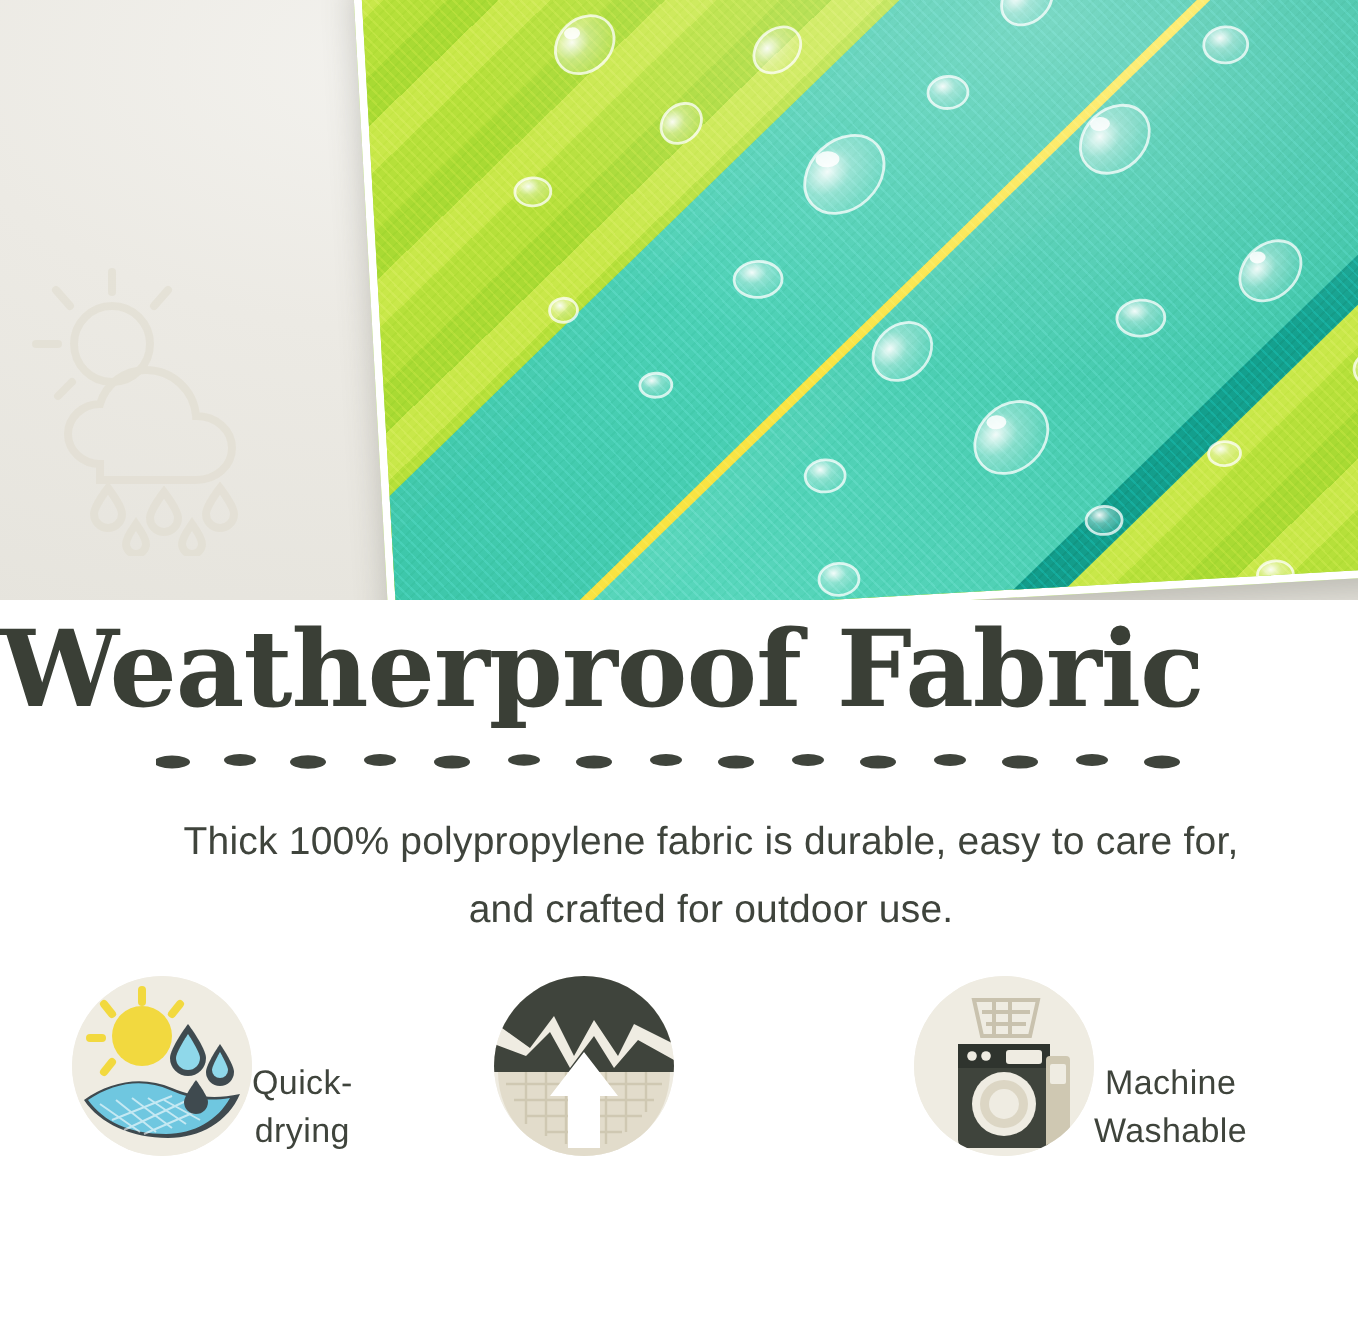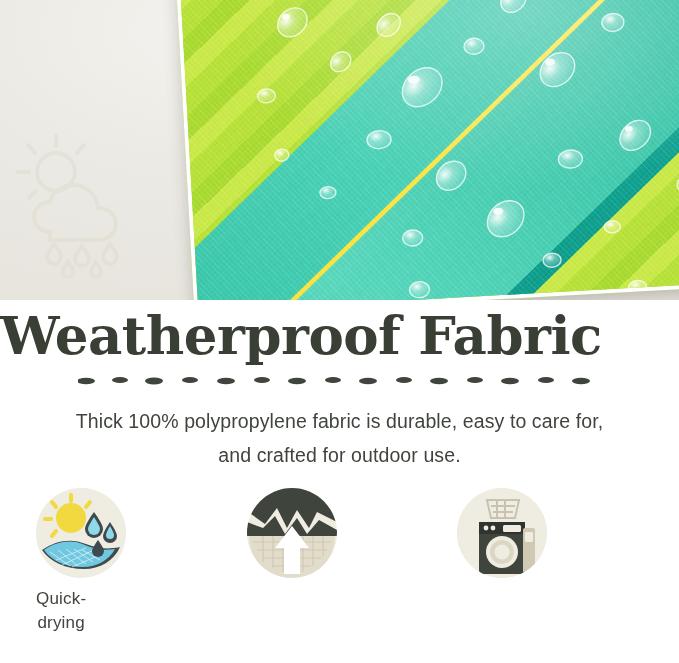--- a/index.html
+++ b/index.html
@@ -121,42 +121,42 @@
   
   .stitch {
     position: absolute;
     left: 78px; top: 374px;
     width: 523px; height: 12px;
   }
 
   
   .body-copy {
     position: absolute;
-    left: 60px; top: 404px;
+    left: 76px; top: 404px;
     width: 559px;
     text-align: center;
     font-size: 19.5px;
     line-height: 34px;
     color: #3f443c;
     letter-spacing: .1px;
   }
 
   
   .features {
     position: absolute;
     left: 36px; top: 488px;
     width: 607px;
     display: flex;
     justify-content: space-between;
   }
   .feature {
     width: 186px;
     display: flex;
-    flex-direction: column;
-    align-items: flex-start;
+    flex-direction: row;
+    align-items: flex-end;
   }
   .badge {
     width: 90px; height: 90px;
     border-radius: 50%;
     background: #efece2;
     overflow: hidden;
     position: relative;
   }
   .feature-label {
     margin-top: 9px;
@@ -374,14 +374,16 @@
         <rect x="46" y="37" width="18" height="7" rx="1.5" fill="#efece2"></rect>
 
         <circle cx="45" cy="64" r="16" fill="#efece2"></circle>
         <circle cx="45" cy="64" r="12" fill="#dcd6c4"></circle>
         <circle cx="45" cy="64" r="7.5" fill="#efece2"></circle>
 
         <rect x="66" y="40" width="12" height="46" rx="2" fill="#cfc8b2"></rect>
         <rect x="68" y="44" width="8" height="10" rx="1" fill="#efece2"></rect>
       </svg>
     </div>
+    <div class="feature-label">Machine
+Washable</div>
   </div>
 </div>
 
 </body></html>

